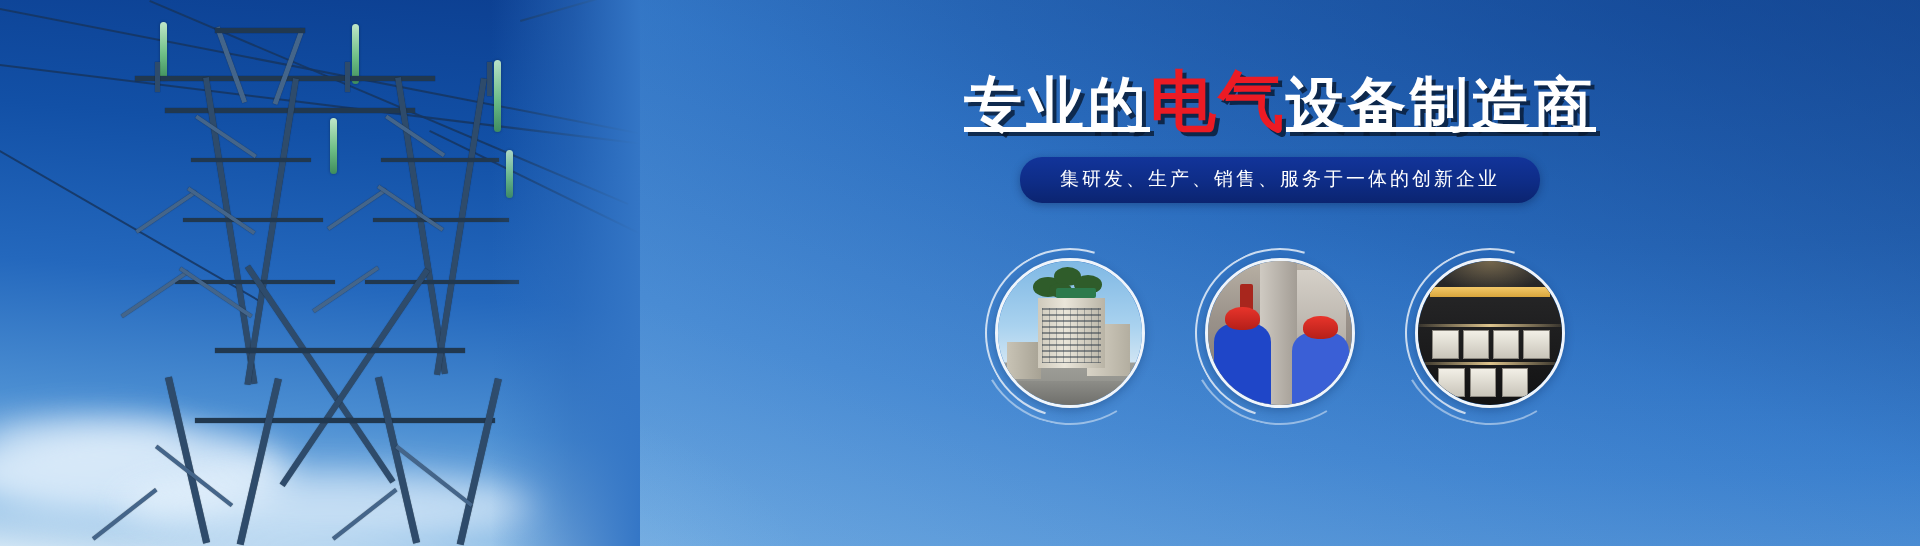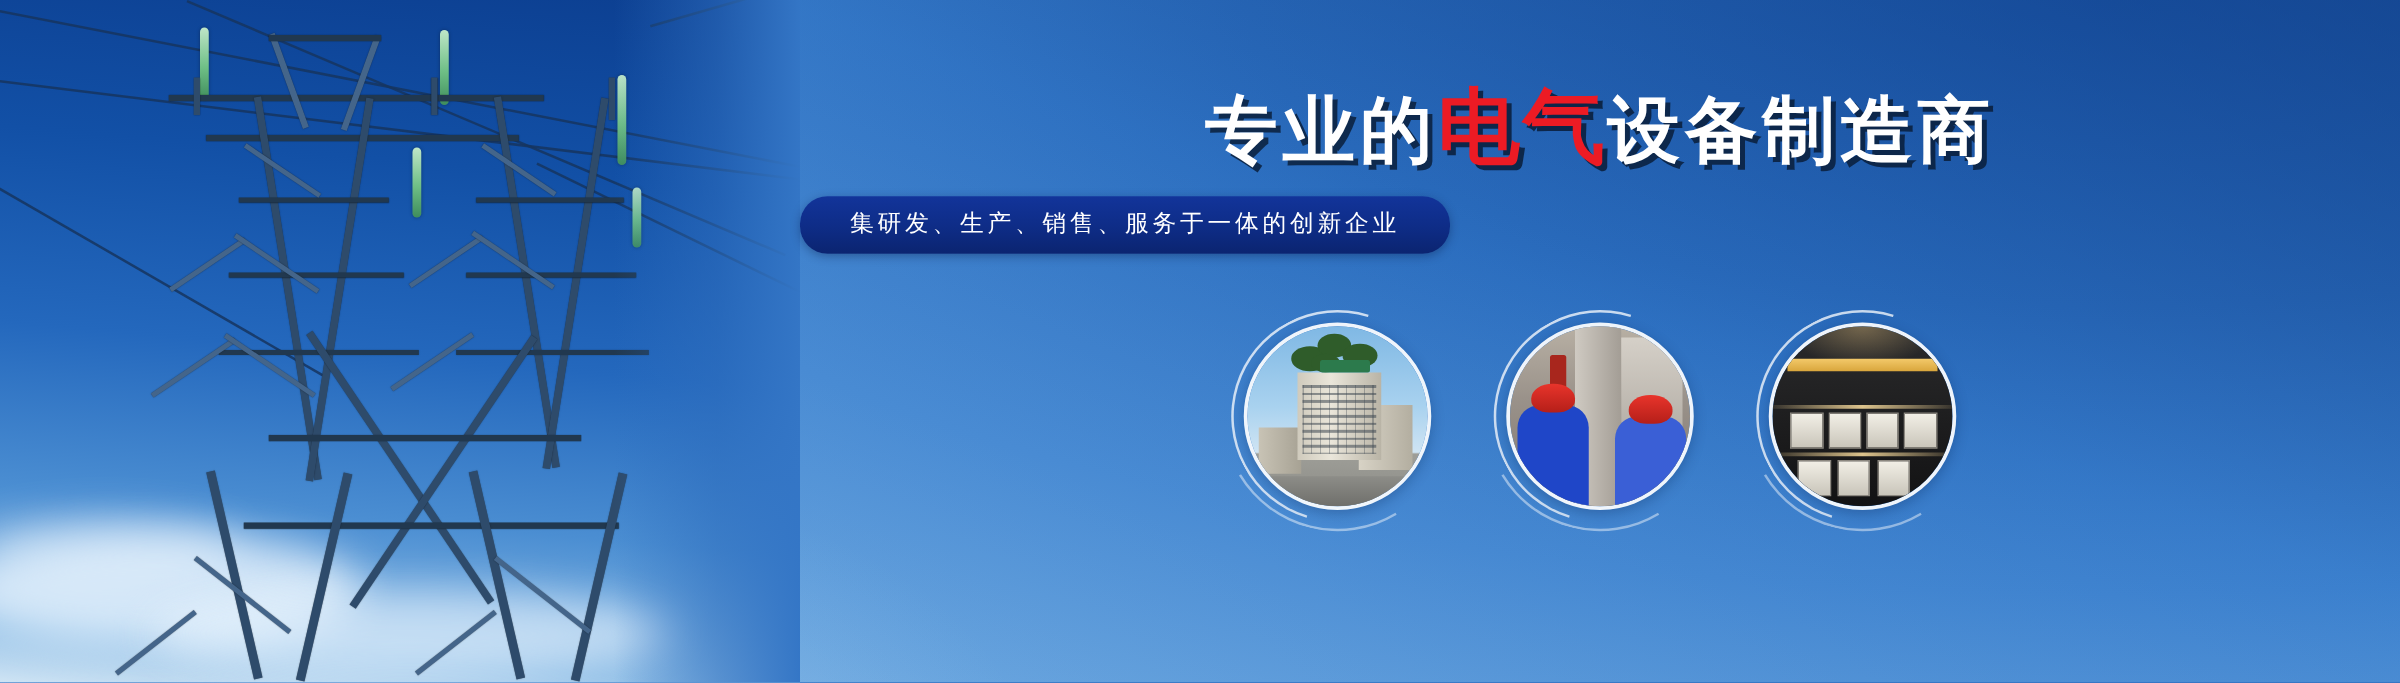--- a/index.html
+++ b/index.html
@@ -48,24 +48,24 @@
   .bar.dk{background:#21384f;}
 
   
   .content{position:absolute;left:640px;top:0;width:1280px;height:546px;}
 
   .headline{
     position:absolute;left:0;top:68px;width:1280px;text-align:center;
     font-size:58px;font-weight:bold;letter-spacing:4px;white-space:nowrap;
     line-height:1;
   }
-  .headline .w{color:#ffffff;text-shadow:4px 4px 0 rgba(8,24,48,.78);}
+  .headline .w{color:#ffffff;text-shadow:4px 4px 0 rgba(8,24,48,.78);text-decoration:underline;}
   .headline .r{color:#ec1b24;text-shadow:4px 4px 0 rgba(8,24,48,.80);font-size:66px;letter-spacing:2px;}
 
-  .pillwrap{position:absolute;left:0;top:157px;width:1280px;display:flex;}
+  .pillwrap{position:absolute;left:0;top:157px;width:1280px;display:flex;justify-content:center;}
   .pill{
     background:linear-gradient(180deg,#12349a 0%,#0e2c86 55%,#0b2470 100%);
     color:#ffffff;border-radius:22px;
     padding:9px 40px 11px;font-size:19px;letter-spacing:3px;white-space:nowrap;
     box-shadow:0 2px 8px rgba(5,20,60,.35);
   }
 
   .keys{position:absolute;left:0;top:208px;width:1280px;display:flex;justify-content:center;gap:58px;}
   .key{color:#ffffff;font-size:25px;letter-spacing:4px;text-shadow:0 1px 3px rgba(10,35,80,.45);}
 

